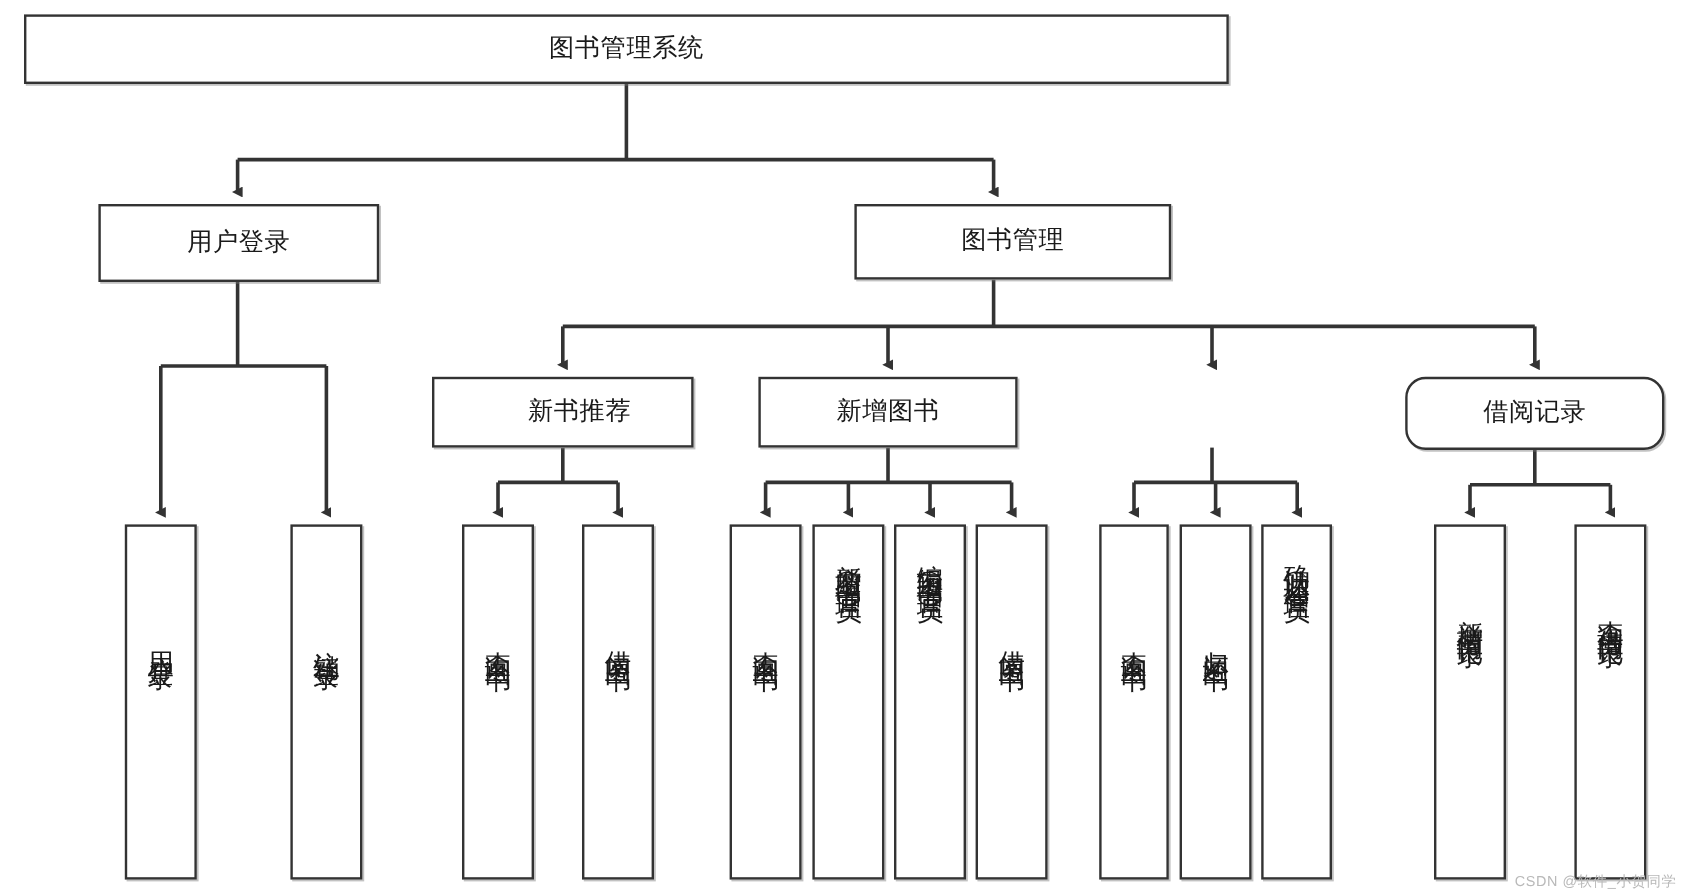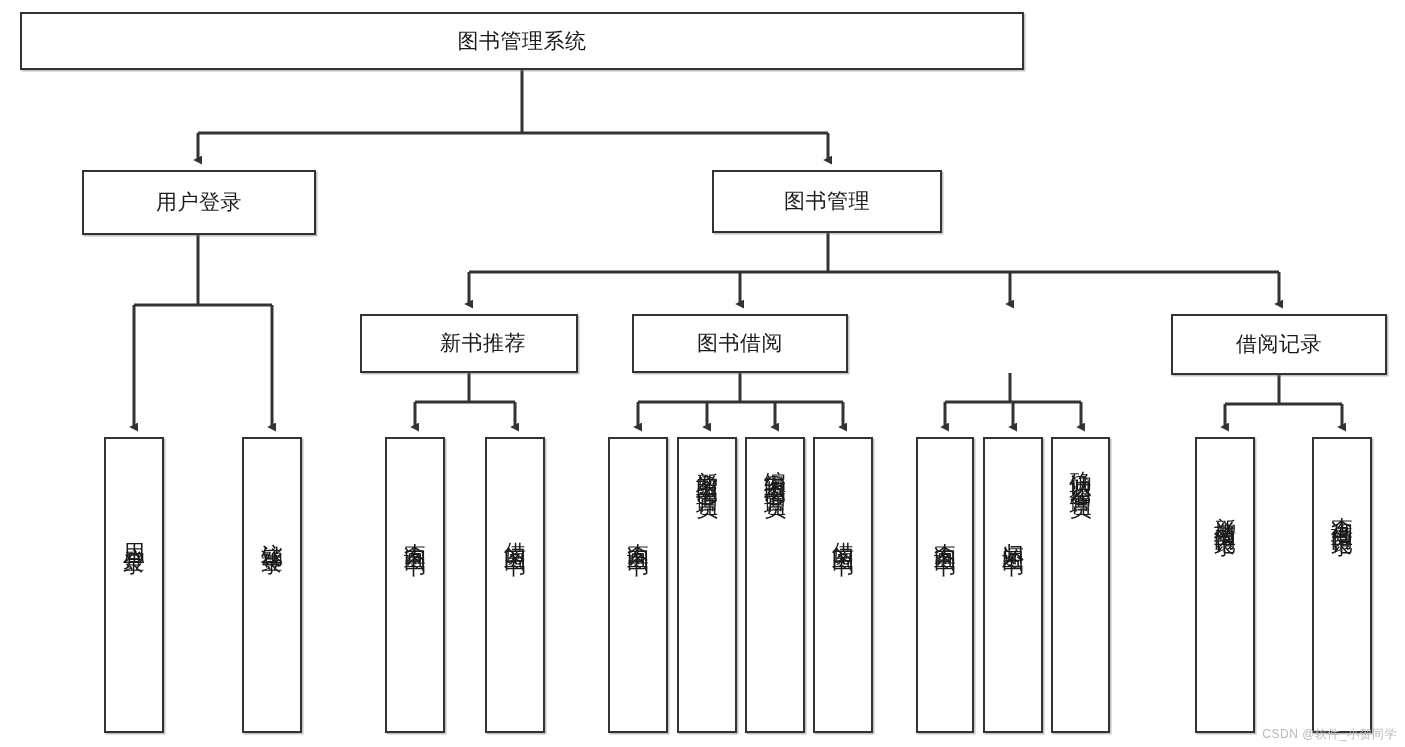--- a/index.html
+++ b/index.html
@@ -125,34 +125,34 @@
   </svg>
 
   <div class="node" style="left:20px; top:12px; width:1004px; height:58px;">
     <span class="label">图书管理系统</span>
   </div>
 
   <div class="node" style="left:82px; top:170px; width:234px; height:65px;">
     <span class="label">用户登录</span>
   </div>
 
-  <div class="node" style="left:712px; top:170px; width:230px; height:63px;">
+  <div class="node" style="left:712px; top:170px; width:264px; height:63px;">
     <span class="label">图书管理</span>
   </div>
 
   <div class="node" style="left:360px; top:314px; width:218px; height:59px;padding-left:28px;">
     <span class="label">新书推荐</span>
   </div>
 
   <div class="node" style="left:632px; top:314px; width:216px; height:59px;">
-    <span class="label">图书借阅</span>
-  </div>
-
-
-  <div class="node" style="left:1171px; top:314px; width:216px; height:61px;">
+    <span class="label">新增图书</span>
+  </div>
+
+
+  <div class="node" style="left:1171px; top:314px; width:216px; height:61px;border-radius:17px;">
     <span class="label">借阅记录</span>
   </div>
 
   <div class="node vertical pad-big" style="left:104px; top:437px; width:60px; height:296px;">
     <span class="label">用户登录</span>
   </div>
 
   <div class="node vertical pad-big" style="left:242px; top:437px; width:60px; height:296px;">
     <span class="label">注销登录</span>
   </div>

